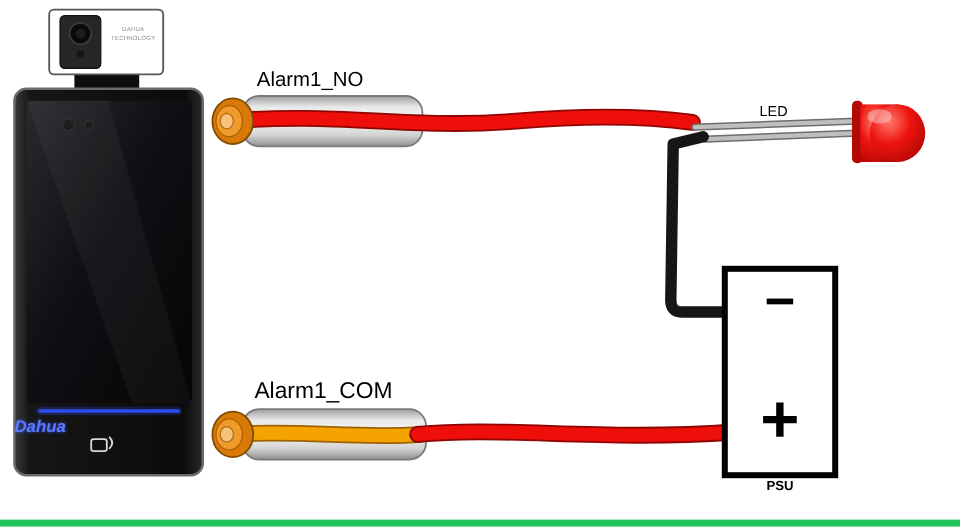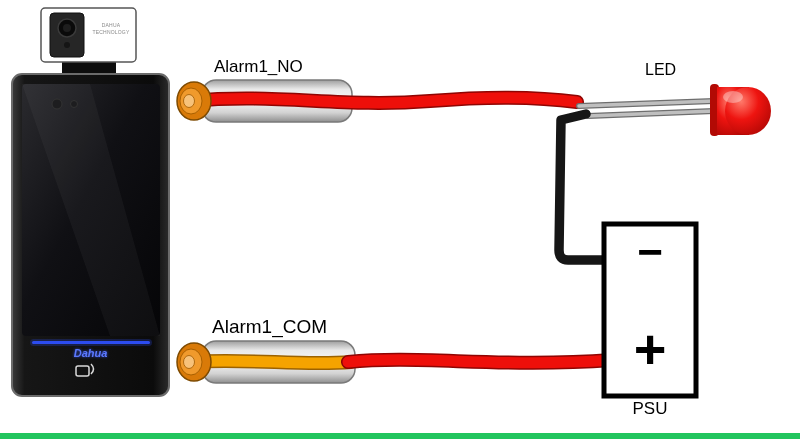--- a/index.html
+++ b/index.html
@@ -2,27 +2,27 @@
 <html><head>
 <meta charset="utf-8">
 <style>
   html,body{margin:0;padding:0;background:#fff;font-family:"Liberation Sans",sans-serif;}
   .canvas{position:relative;width:800px;height:439px;background:#ffffff;overflow:hidden;
           border-bottom:6px solid #22c55e;box-sizing:border-box;}
   .canvas svg{position:absolute;left:0;top:0;}
   .label{position:absolute;color:#000;white-space:nowrap;}
   .lbl-alarm-no {left:214px;top:57px; font-size:17px;}
   .lbl-alarm-com{left:212px;top:316px;font-size:19px;}
-  .lbl-led      {left:633px;top:61px; font-size:16px;margin-left:12px;}
-  .lbl-psu      {left:604px;top:399px;width:92px;text-align:center;font-size:17px;}
+  .lbl-led      {left:633px;top:86px; font-size:12px;}
+  .lbl-psu      {left:604px;top:399px;width:92px;text-align:center;font-size:11px;font-weight:bold;}
   .lbl-minus    {left:604px;top:228px;width:92px;text-align:center;font-size:44px;font-weight:900;line-height:1.1;}
   .lbl-plus     {left:604px;top:318px;width:92px;text-align:center;font-size:56px;font-weight:900;line-height:1.1;}
   .lbl-brand    {left:90px;top:22px;width:42px;font-size:5px;line-height:1.3;color:#8a8a8a;
                  text-align:center;letter-spacing:.2px;white-space:normal;}
-  .lbl-logo     {left:12px;top:347px;width:157px;text-align:center;font-size:11px;font-weight:700;
+  .lbl-logo     {left:12px;top:347px;width:157px;font-size:14px;font-weight:700;
                  font-style:italic;color:#5b79ff;text-shadow:0 0 3px rgba(60,90,255,.85);}
 </style>
 </head>
 <body>
 
 <div class="canvas">
 
   <svg width="800" height="439" viewBox="0 0 800 439">
     <defs>
       <linearGradient id="sleeveGrad" x1="0" y1="0" x2="0" y2="1">

